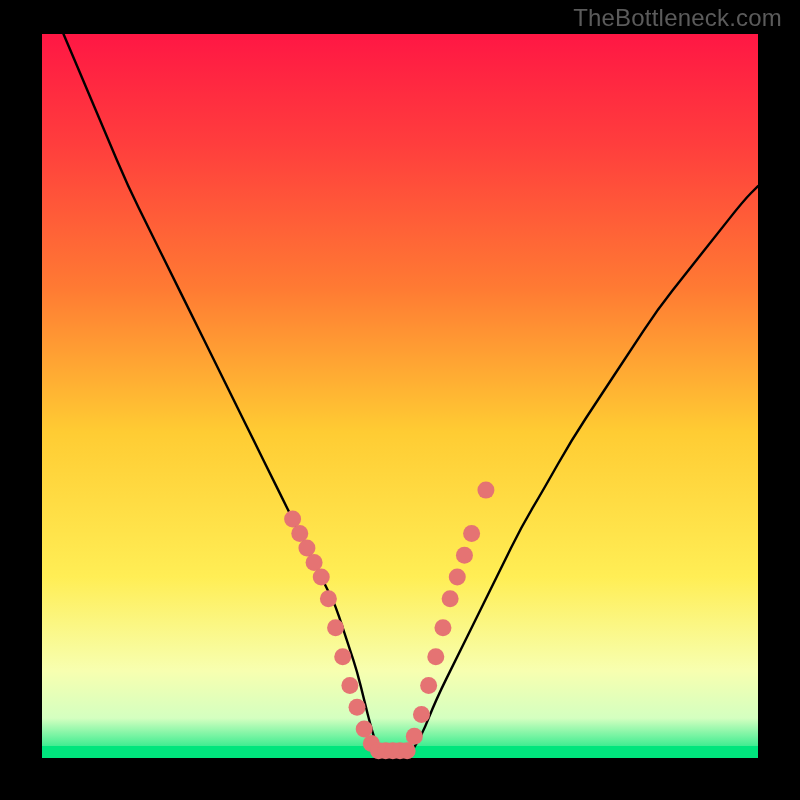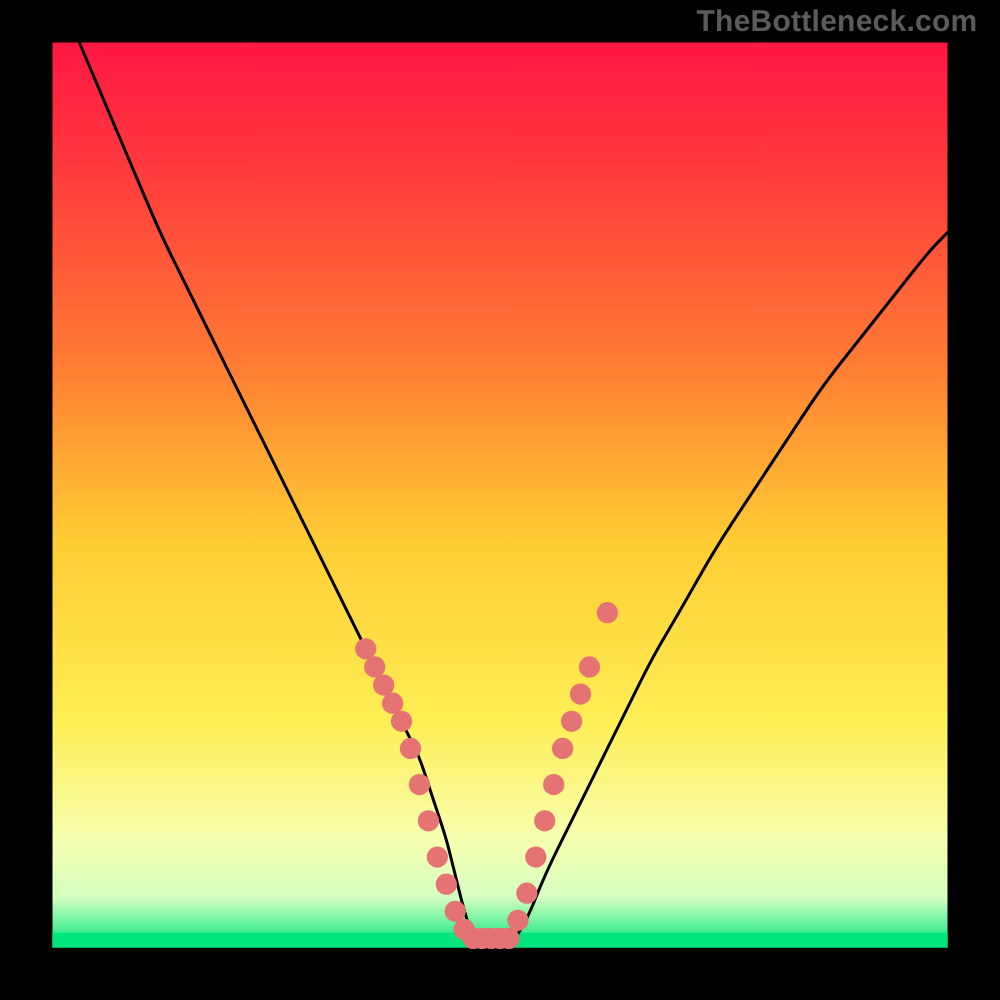--- a/index.html
+++ b/index.html
@@ -17,21 +17,21 @@
     background: #000;
   }
   .watermark {
     position: absolute;
     top: 4px;
     right: 18px;
     font-family: Arial, Helvetica, sans-serif;
     font-size: 24px;
     color: #5b5b5b;
     letter-spacing: 0.2px;
-    font-weight: 700;
+    font-weight: 400;
   }
   svg {
     position: absolute;
     left: 0;
     top: 0;
   }
   .curve {
     fill: none;
     stroke: #000;
     stroke-width: 2.4;

